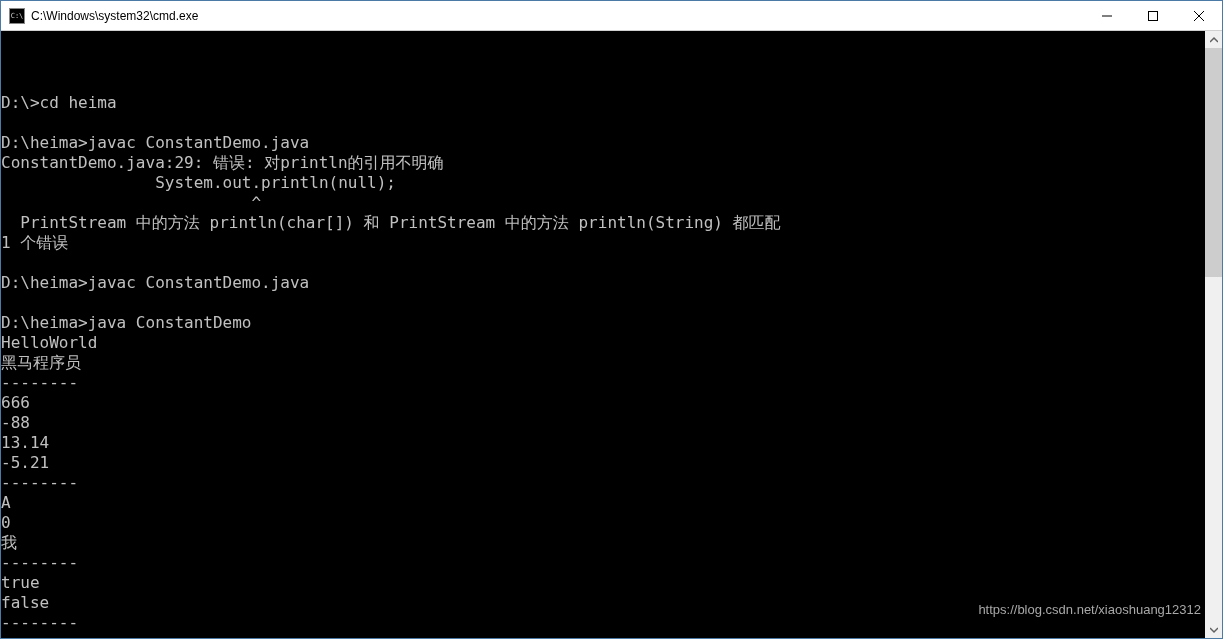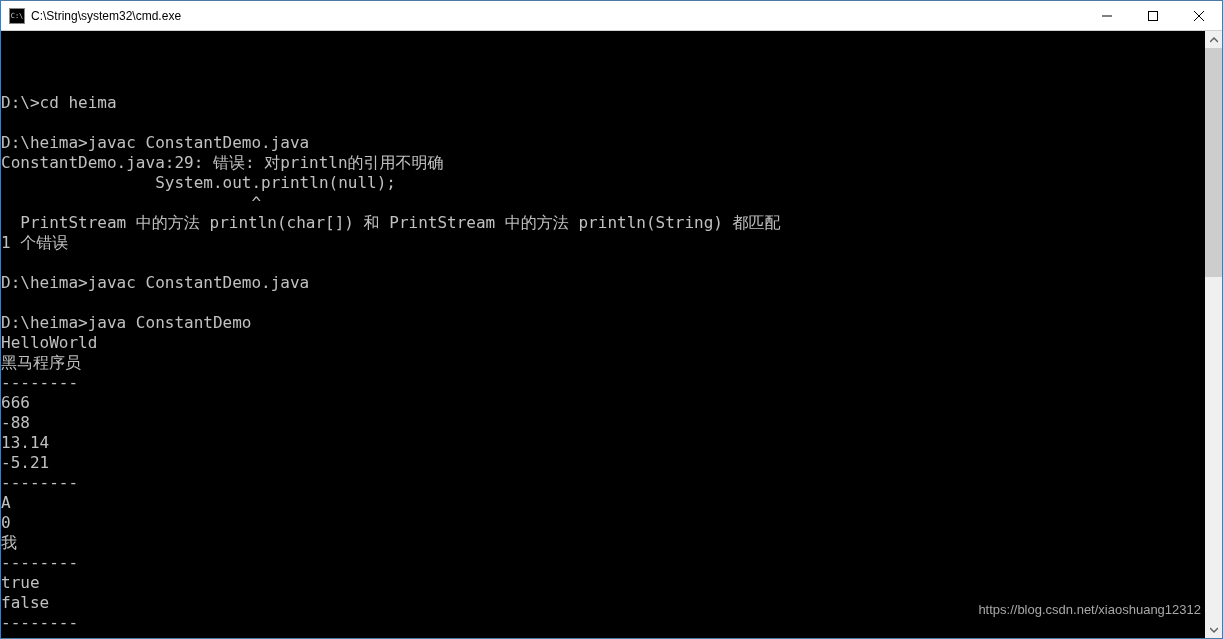--- a/index.html
+++ b/index.html
@@ -126,21 +126,21 @@
       font-family: Arial, sans-serif;
       pointer-events: none;
     }
   </style>
 </head>
 <body>
 
 <div class="window">
   <div class="titlebar">
     <div class="titlebar-icon">C:\</div>
-    <div class="titlebar-title">C:\String\system32\cmd.exe</div>
+    <div class="titlebar-title">C:\Windows\system32\cmd.exe</div>
     <div class="titlebar-controls">
       <button class="titlebar-btn">
         <svg viewBox="0 0 10 10">
             <line x1="0" y1="5" x2="10" y2="5" stroke="#000" stroke-width="1"></line>
           </svg>
       </button>
       <button class="titlebar-btn">
         <svg viewBox="0 0 10 10">
             <rect x="0.5" y="0.5" width="9" height="9" fill="none" stroke="#000" stroke-width="1"></rect>
           </svg>

